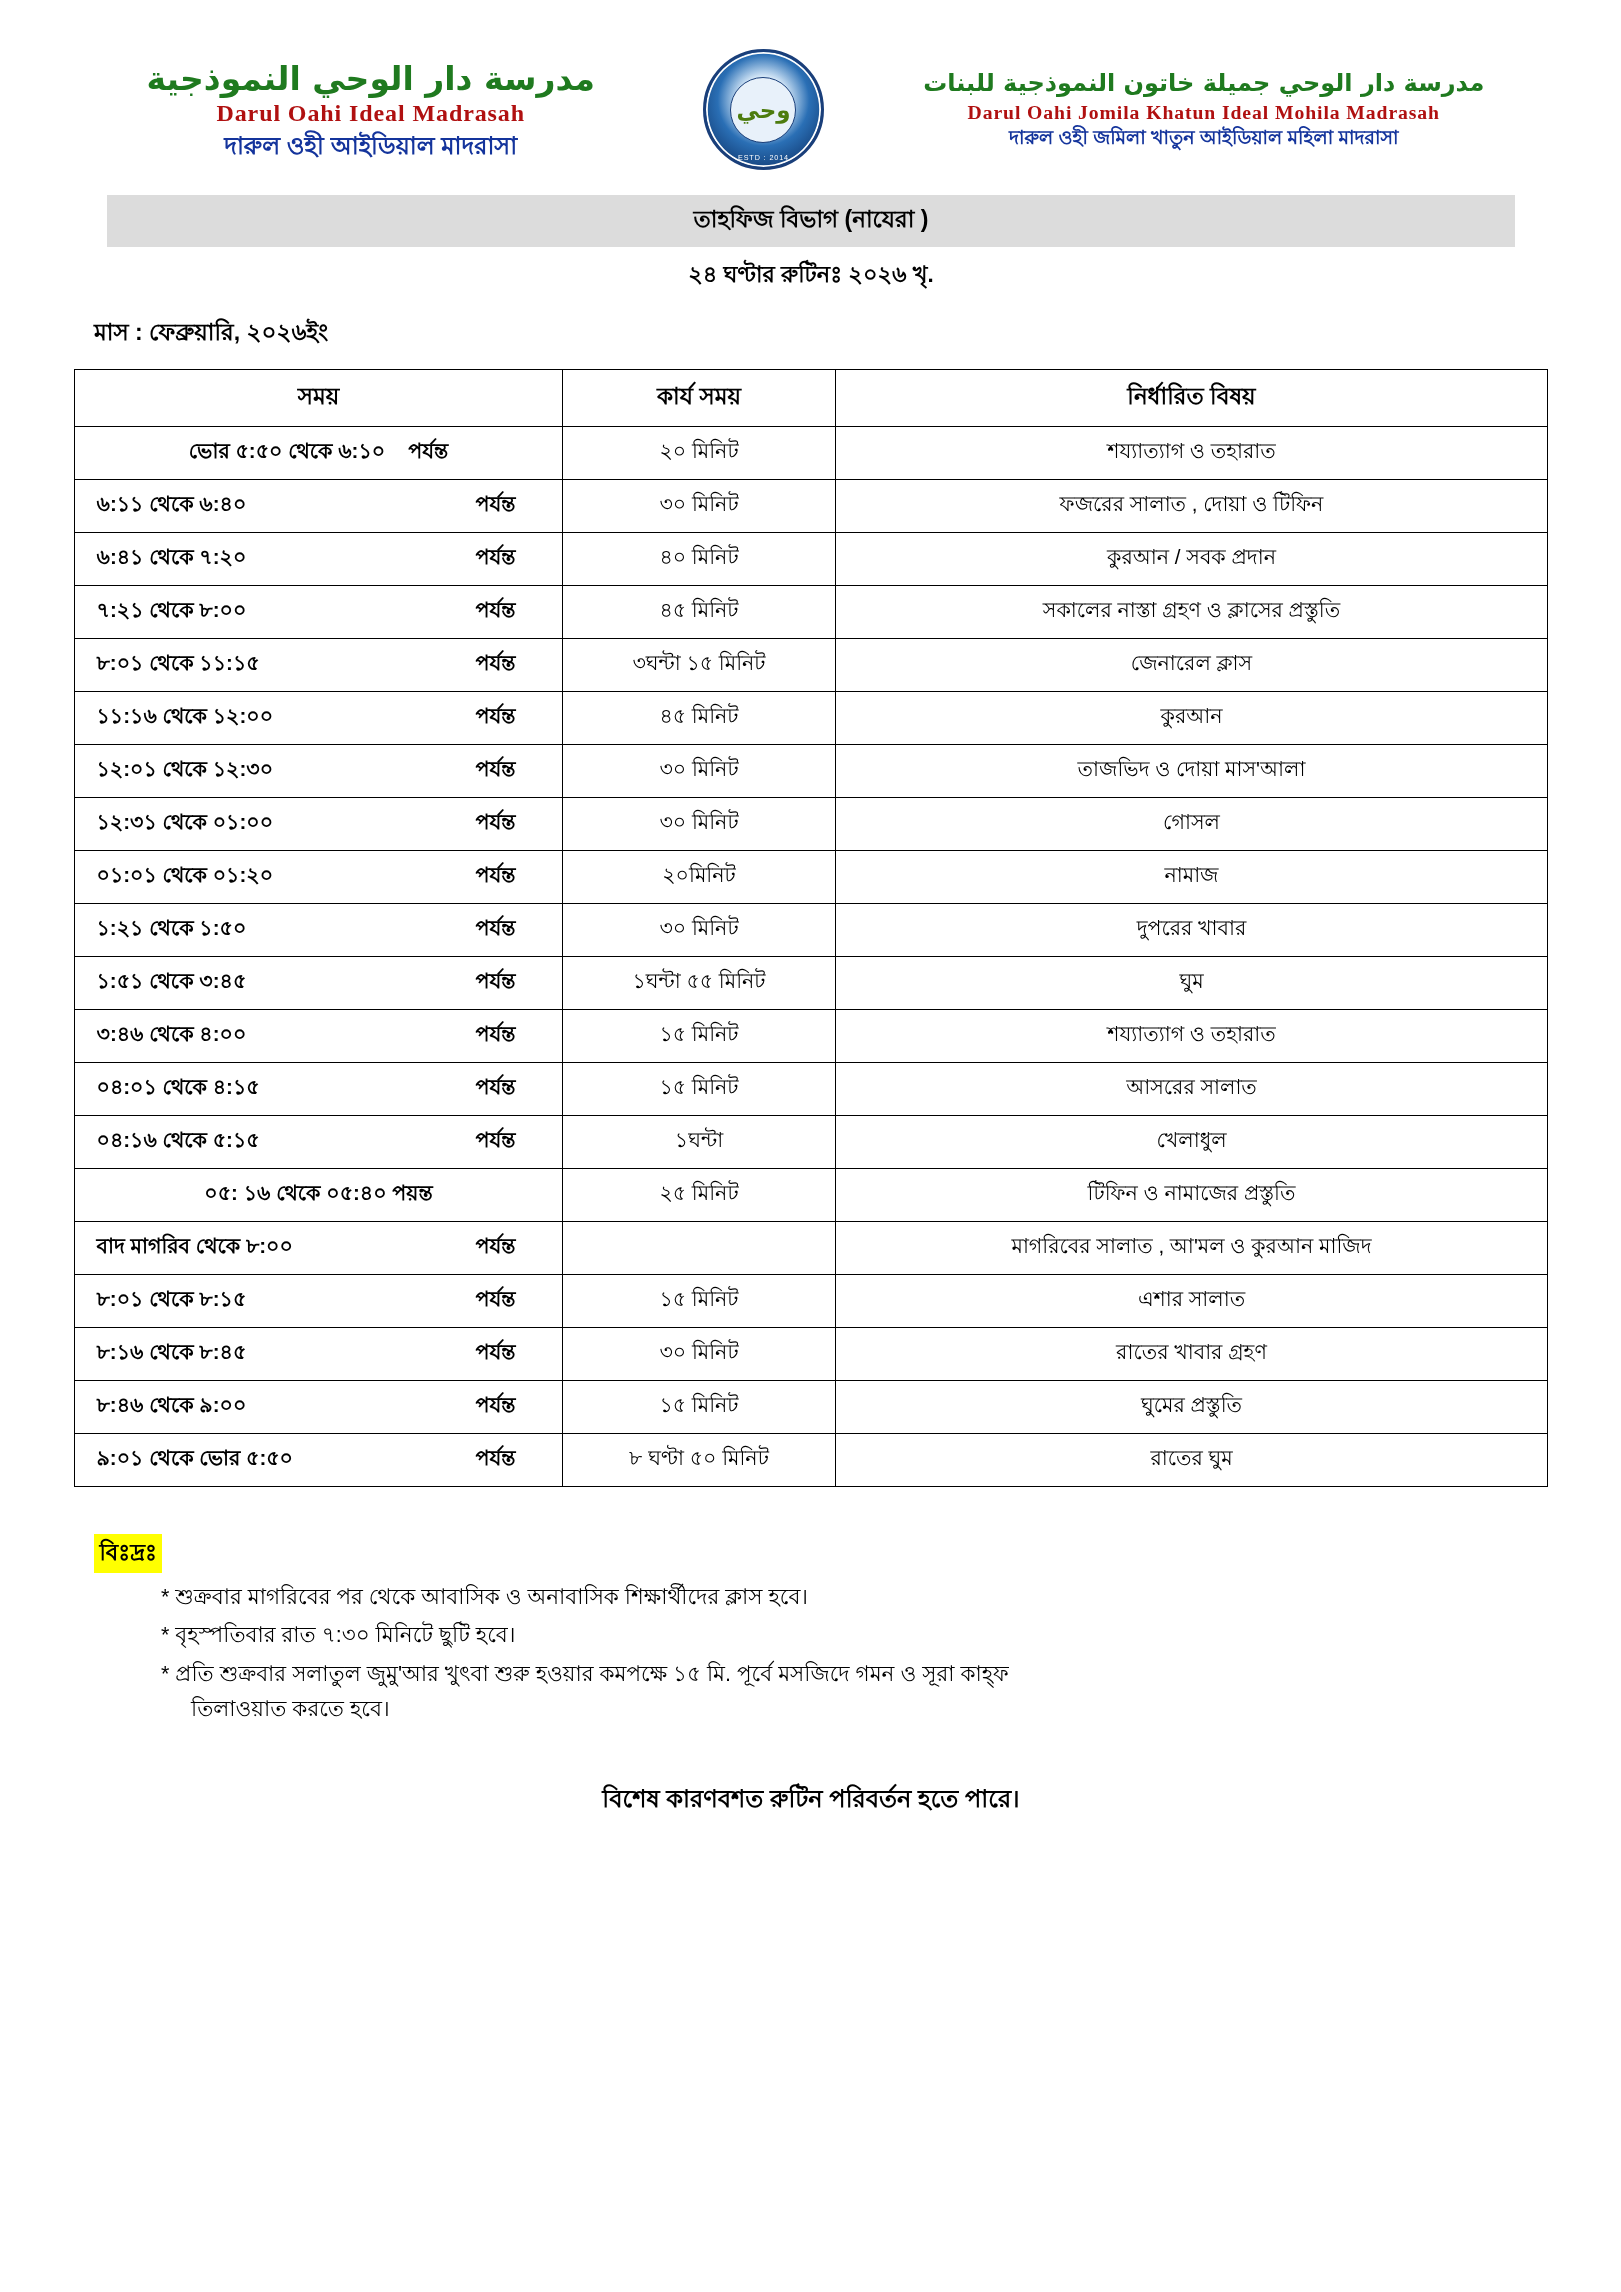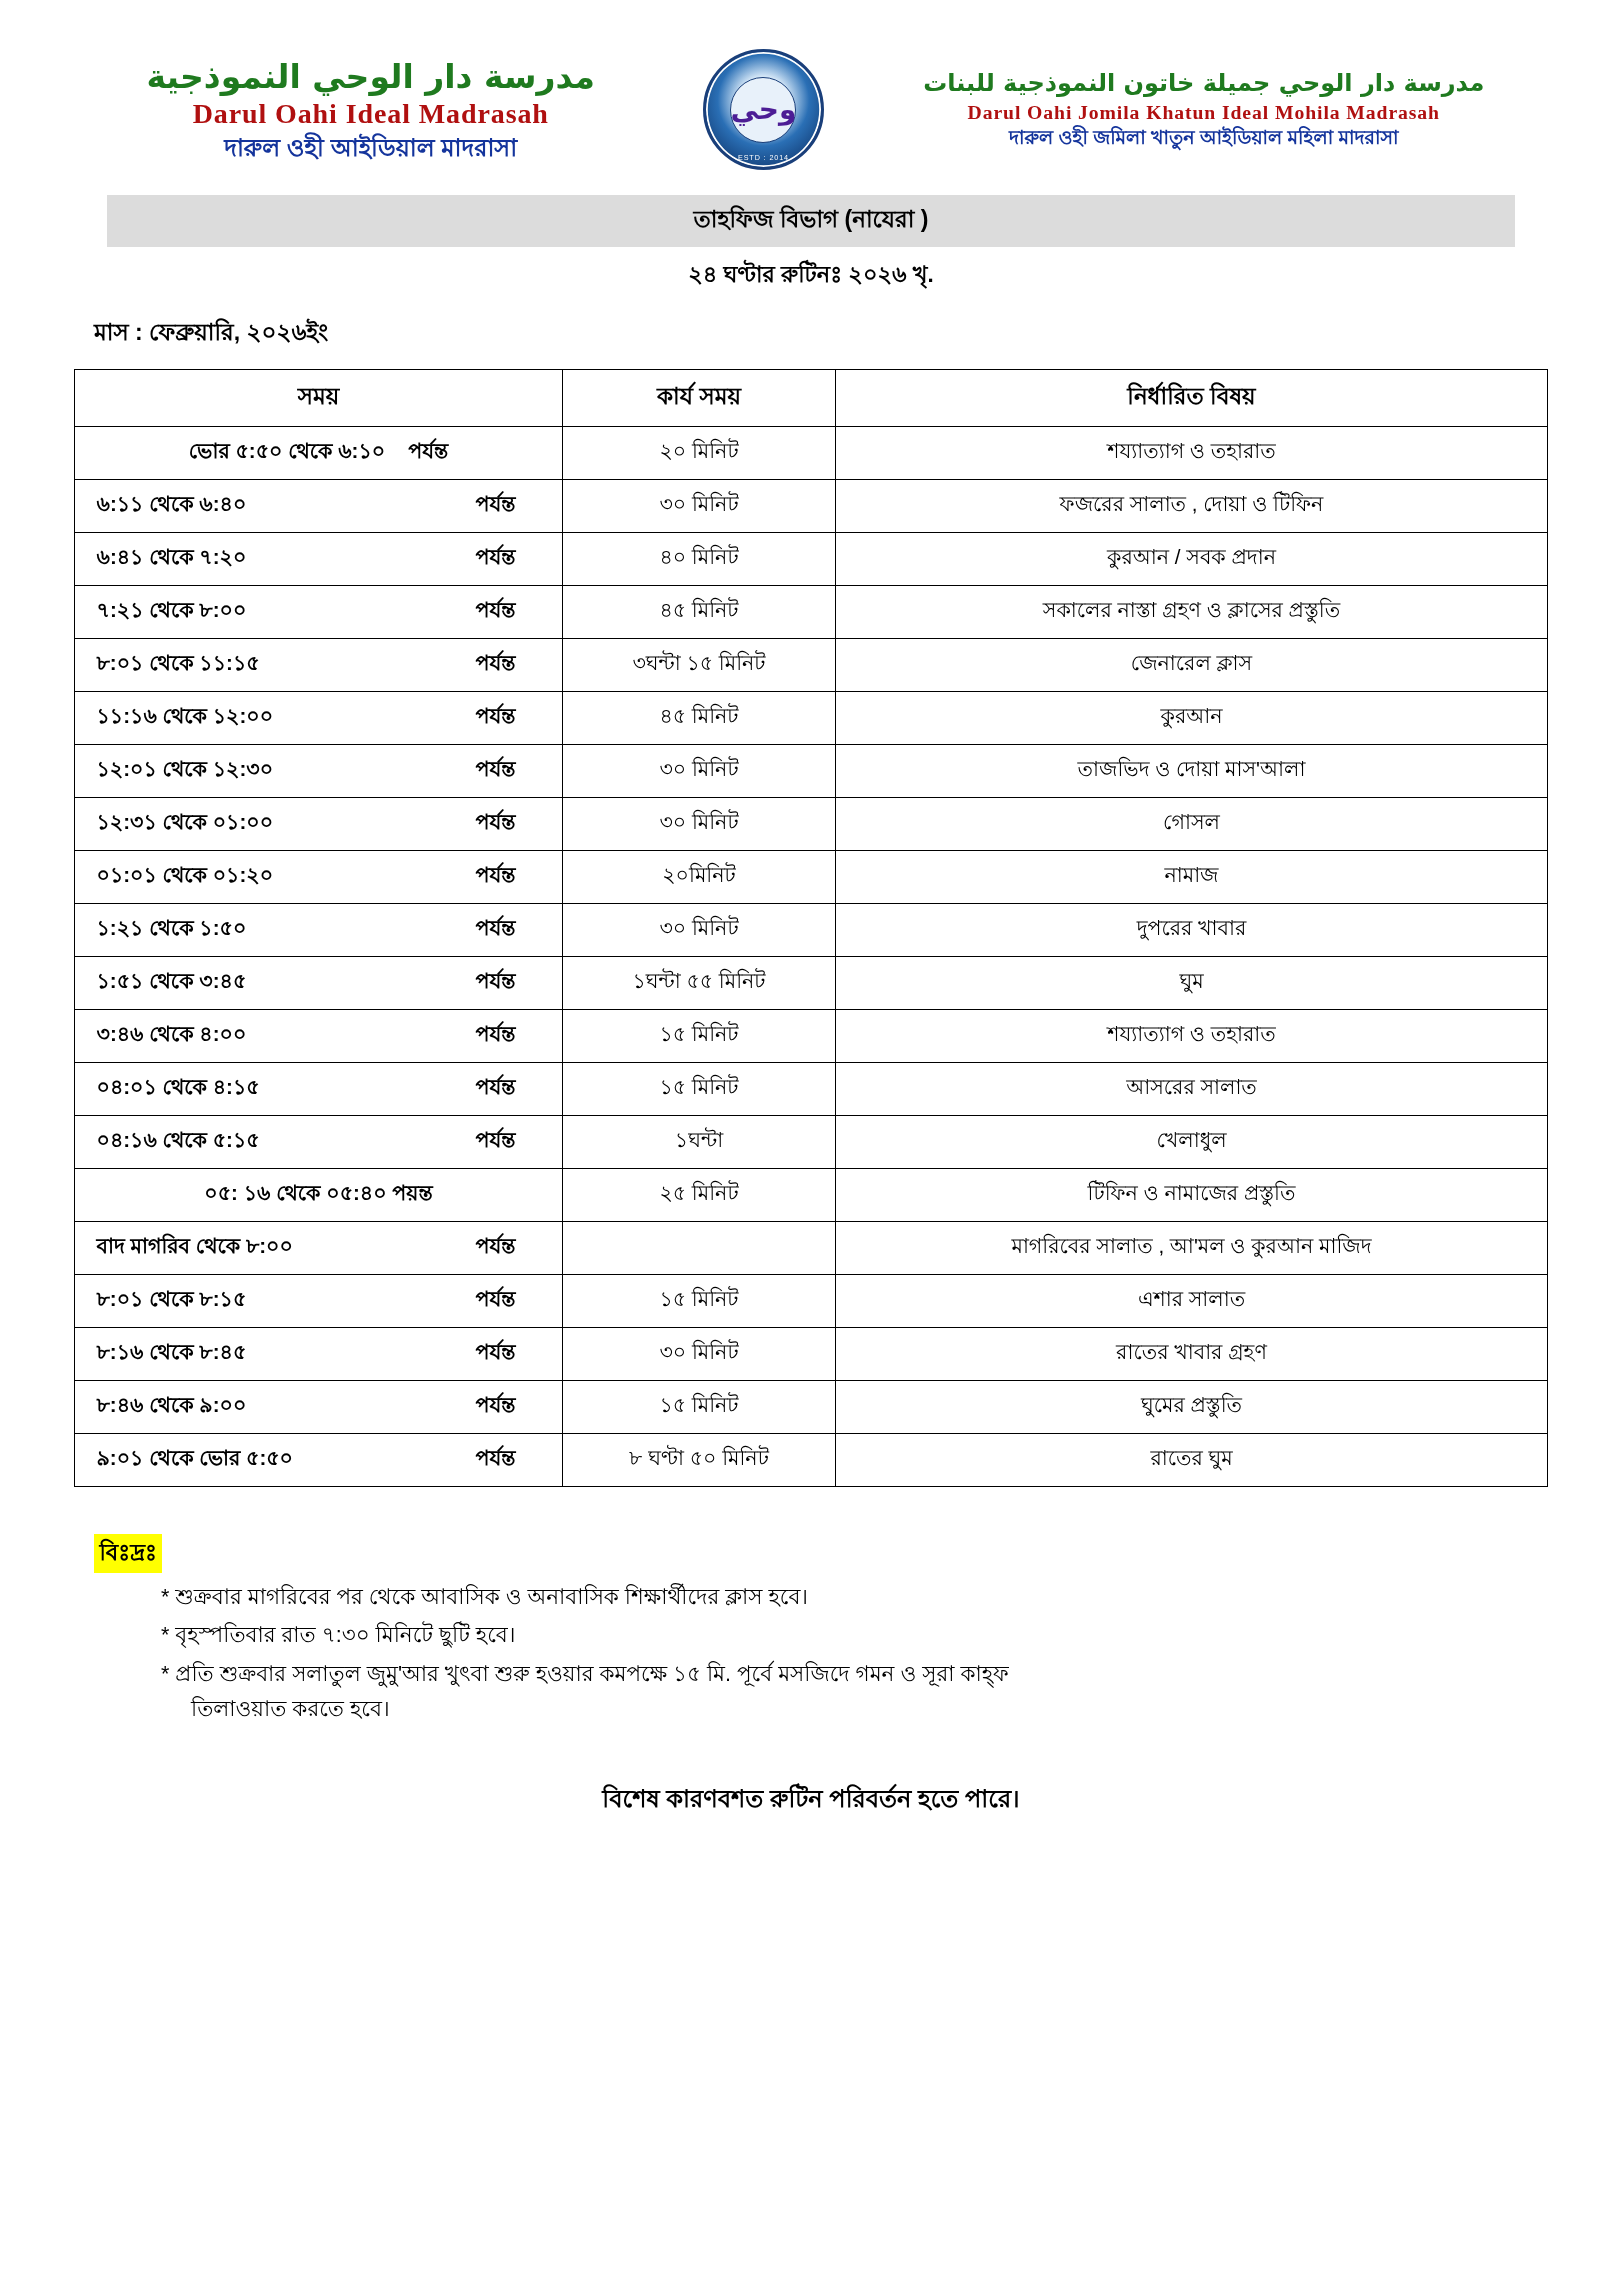--- a/index.html
+++ b/index.html
@@ -53,21 +53,21 @@
     font-size: 33px;
     letter-spacing: 0.9px;
     font-family: "DejaVu Sans", sans-serif;
   }
   .ar-green.small {
     font-size: 24px;
   }
   .en-red {
     color: #b01010;
     font-weight: bold;
-    font-size: 28px;
+    font-size: 24px;
     letter-spacing: 0.9px;
     font-family: "Liberation Serif", serif;
     margin-top: 2.7px;
   }
   .en-red.small {
     font-size: 19.7px;
   }
   .bn-blue {
     color: #14349c;
     font-weight: bold;
@@ -92,22 +92,22 @@
   }
   .logo-inner {
     width: 64px;
     height: 64px;
     border-radius: 50%;
     background: #e8f1fa;
     border: 1.8px solid #1a3f7a;
     display: flex;
     align-items: center;
     justify-content: center;
-    font-size: 28px;
-    color: #4c1d95;
+    font-size: 23px;
+    color: #4d7c0f;
     font-family: "DejaVu Sans", sans-serif;
     font-weight: bold;
   }
   .logo-estd {
     position: absolute;
     bottom: 5.4px;
     left: 0;
     right: 0;
     text-align: center;
     font-size: 7.2px;

